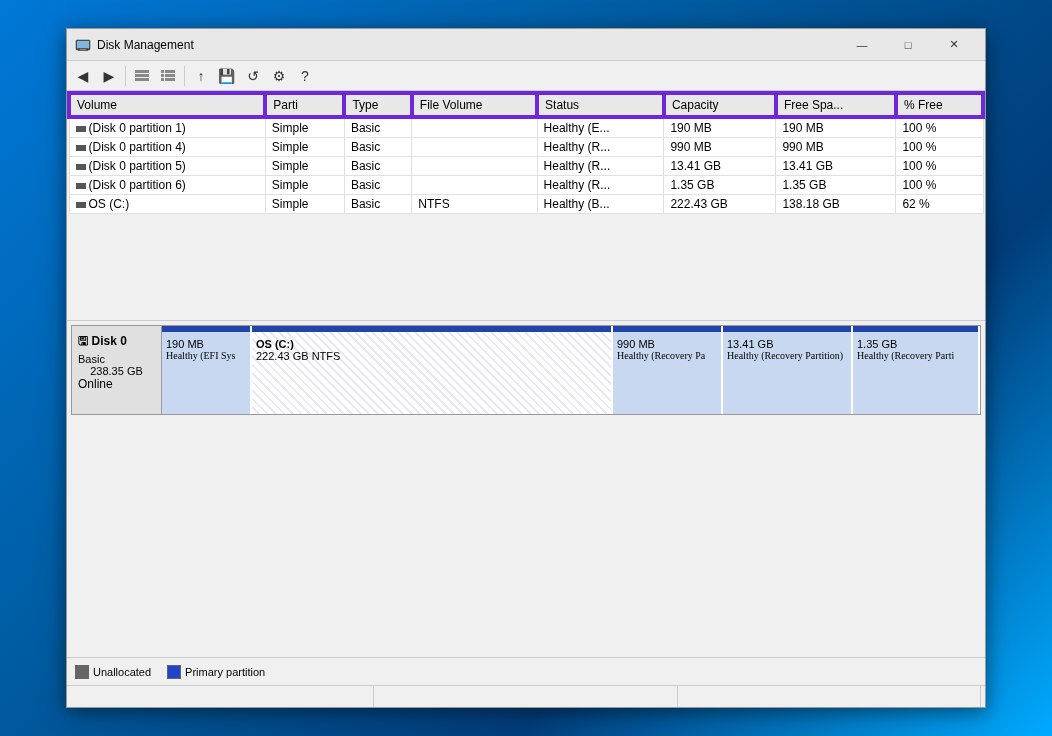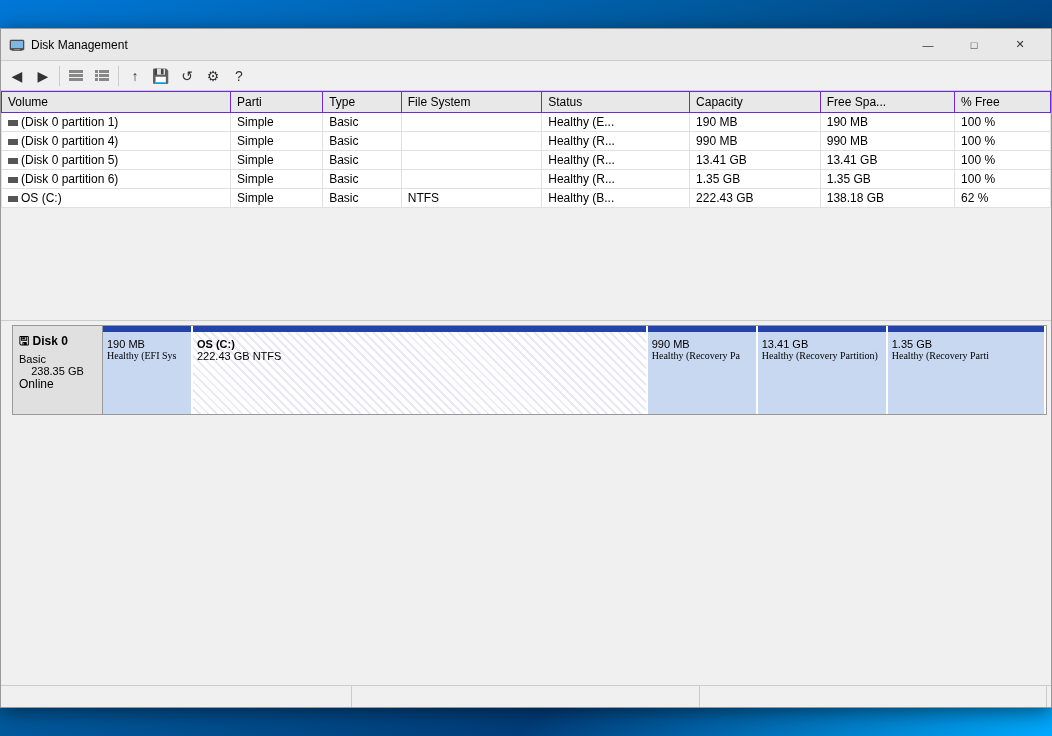--- a/index.html
+++ b/index.html
@@ -8,21 +8,21 @@
       width: 1052px;
       height: 736px;
       font-family: 'Segoe UI', Tahoma, sans-serif;
       font-size: 12px;
       display: flex;
       align-items: center;
       justify-content: center;
       overflow: hidden;
     }
     .window {
-      width: 1052px;
+      width: 920px;
       height: 680px;
       background: #f0f0f0;
       border: 1px solid #999;
       box-shadow: 0 4px 20px rgba(0,0,0,0.5);
       display: flex;
       flex-direction: column;
     }
     .title-bar {
       background: #e8e8e8;
       height: 32px;
@@ -121,21 +121,21 @@
     }
     table {
       width: 100%;
       border-collapse: collapse;
       font-size: 12px;
     }
     thead tr {
       background: #e8e8e8;
     }
     thead th {
-      border: 1px solid #6d28d9;
+      border: 4px solid #6d28d9;
       padding: 3px 6px;
       text-align: left;
       font-weight: normal;
       white-space: nowrap;
       cursor: pointer;
     }
     tbody tr {
       background: #fff;
       padding-left: 8px;
     }
@@ -148,21 +148,20 @@
       flex: 1;
       overflow-y: auto;
       background: #f0f0f0;
       padding: 4px;
     }
     .disk-row {
       display: flex;
       height: 90px;
       margin-bottom: 4px;
       border: 1px solid #999;
-      margin-left: 7px;
     }
     .disk-info {
       width: 90px;
       min-width: 90px;
       background: #e0e0e0;
       border-right: 1px solid #999;
       padding: 6px;
       display: flex;
       flex-direction: column;
       justify-content: flex-start;
@@ -332,21 +331,21 @@
   <div class="content">
 
     <div class="table-section">
       <div class="table-wrapper">
         <table>
           <thead>
             <tr>
               <th>Volume</th>
               <th>Parti</th>
               <th>Type</th>
-              <th>File System</th>
+              <th>File Volume</th>
               <th>Status</th>
               <th>Capacity</th>
               <th>Free Spa...</th>
               <th>% Free</th>
             </tr>
           </thead>
           <tbody id="table-body">
           <tr>
       <td><span style="display:inline-block;width:10px;height:6px;background:#555;margin-right:3px;vertical-align:middle;"></span>(Disk 0 partition 1)</td>
       <td>Simple</td>
@@ -449,20 +448,30 @@
             <div class="partition-top-bar"></div>
             <div class="partition-body">
               <div class="partition-size">1.35 GB</div>
               <div class="partition-status">Healthy (Recovery Parti</div>
             </div>
           </div>
         </div>
       </div>
     </div>
 
+    <div class="legend-section">
+      <div class="legend-item">
+        <div class="legend-color" style="background:#666;"></div>
+        <span>Unallocated</span>
+      </div>
+      <div class="legend-item">
+        <div class="legend-color" style="background:#2244cc;"></div>
+        <span>Primary partition</span>
+      </div>
+    </div>
   </div>
 
   <div class="status-bar">
     <div class="status-section"></div>
     <div class="status-section"></div>
     <div class="status-section"></div>
   </div>
 </div>
 
 </body></html>

